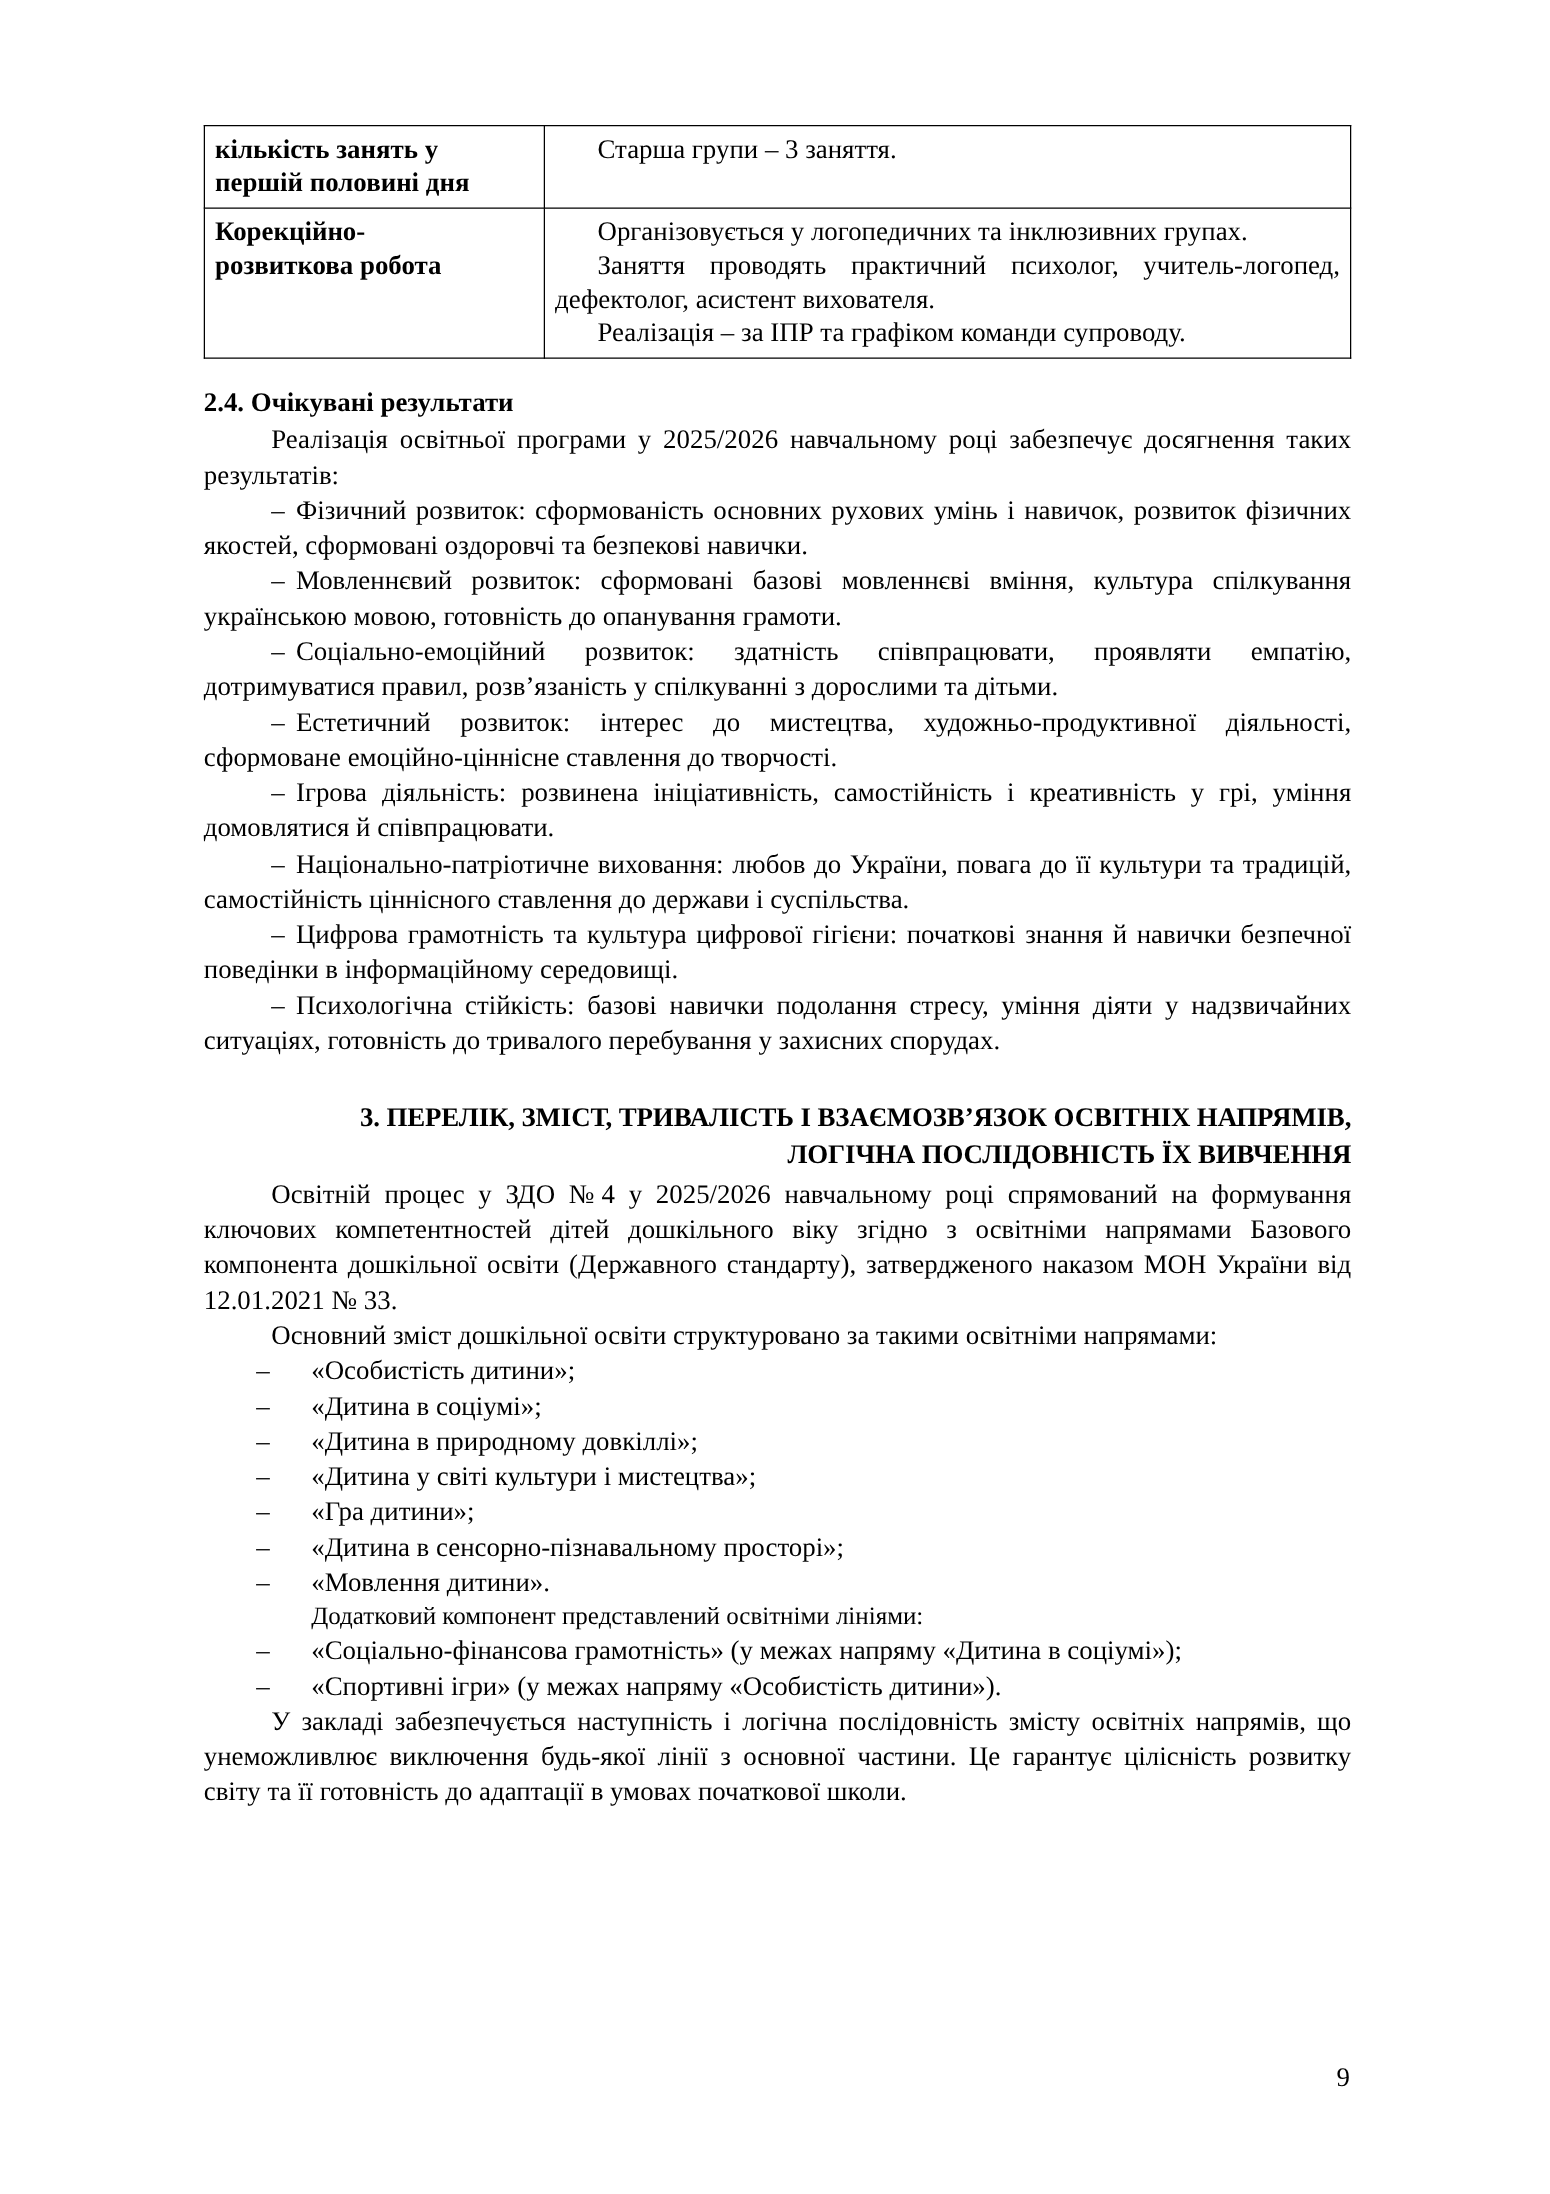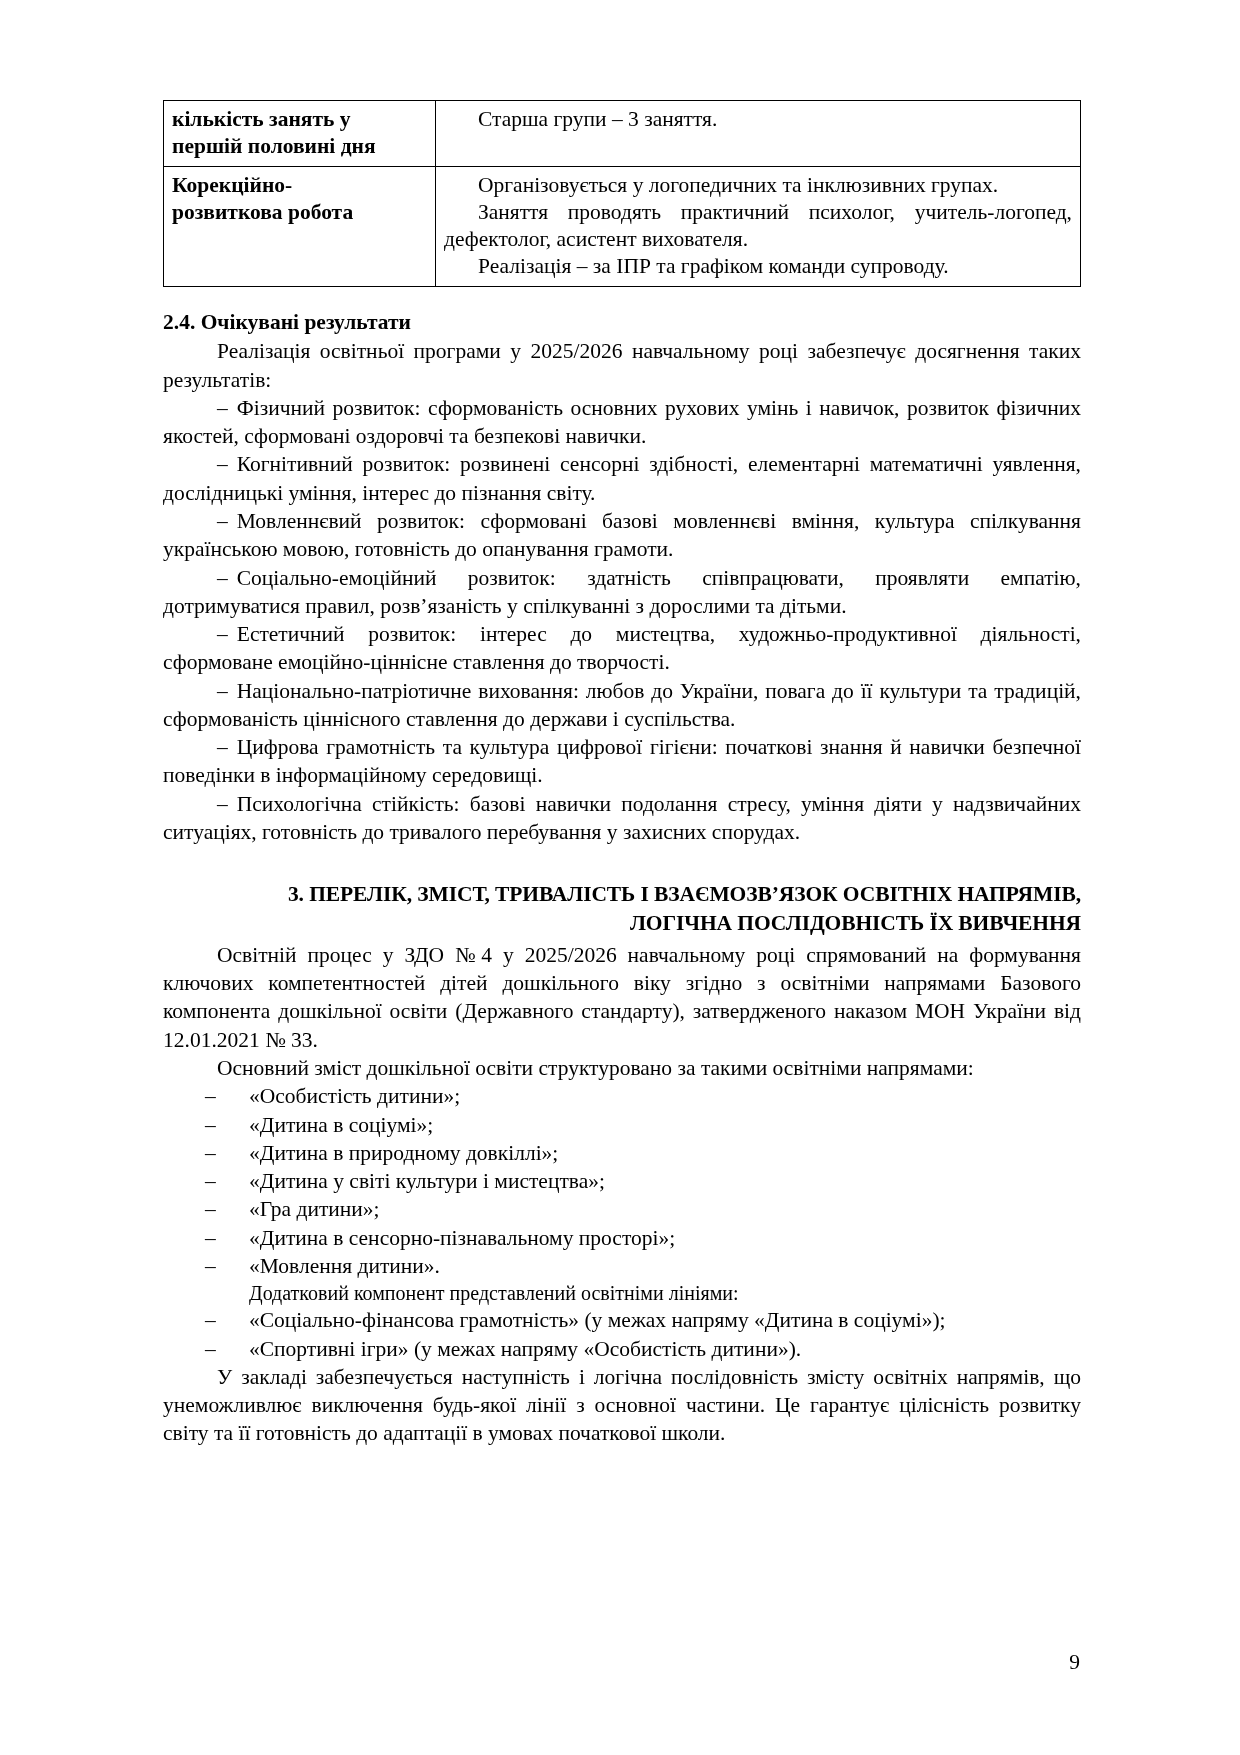--- a/index.html
+++ b/index.html
@@ -164,25 +164,25 @@
           </td>
         </tr>
       </tbody>
     </table>
 
     <h2 class="section-heading">2.4. Очікувані результати</h2>
 
     <p class="body-par">Реалізація освітньої програми у 2025/2026 навчальному році забезпечує досягнення таких результатів:</p>
 
     <p class="dash-par"><span class="dash">–</span><span>Фізичний розвиток: сформованість основних рухових умінь і навичок, розвиток фізичних якостей, сформовані оздоровчі та безпекові навички.</span></p>
-    <p class="dash-par"><span class="dash">–</span><span>Когнітивний розвиток: розвинені сенсорні здібності, елементарні математичні уявлення, дослідницькі уміння, інтерес до пізнання світу.</span></p>
     <p class="dash-par"><span class="dash">–</span><span>Мовленнєвий розвиток: сформовані базові мовленнєві вміння, культура спілкування українською мовою, готовність до опанування грамоти.</span></p>
     <p class="dash-par"><span class="dash">–</span><span>Соціально-емоційний розвиток: здатність співпрацювати, проявляти емпатію, дотримуватися правил, розв’язаність у спілкуванні з дорослими та дітьми.</span></p>
     <p class="dash-par"><span class="dash">–</span><span>Естетичний розвиток: інтерес до мистецтва, художньо-продуктивної діяльності, сформоване емоційно-ціннісне ставлення до творчості.</span></p>
-    <p class="dash-par"><span class="dash">–</span><span>Національно-патріотичне виховання: любов до України, повага до її культури та традицій, сформованість ціннісного ставлення до держави і суспільства.</span></p>
+    <p class="dash-par"><span class="dash">–</span><span>Ігрова діяльність: розвинена ініціативність, самостійність і креативність у грі, уміння домовлятися й співпрацювати.</span></p>
+    <p class="dash-par"><span class="dash">–</span><span>Національно-патріотичне виховання: любов до України, повага до її культури та традицій, самостійність ціннісного ставлення до держави і суспільства.</span></p>
     <p class="dash-par"><span class="dash">–</span><span>Цифрова грамотність та культура цифрової гігієни: початкові знання й навички безпечної поведінки в інформаційному середовищі.</span></p>
     <p class="dash-par"><span class="dash">–</span><span>Психологічна стійкість: базові навички подолання стресу, уміння діяти у надзвичайних ситуаціях, готовність до тривалого перебування у захисних спорудах.</span></p>
 
     <h2 class="big-heading">
       <span class="hl">3. ПЕРЕЛІК, ЗМІСТ, ТРИВАЛІСТЬ І ВЗАЄМОЗВ’ЯЗОК ОСВІТНІХ НАПРЯМІВ,</span>
       <span class="hl">ЛОГІЧНА ПОСЛІДОВНІСТЬ ЇХ ВИВЧЕННЯ</span>
     </h2>
 
     <p class="body-par">Освітній процес у ЗДО №4 у 2025/2026 навчальному році спрямований на формування ключових компетентностей дітей дошкільного віку згідно з освітніми напрямами Базового компонента дошкільної освіти (Державного стандарту), затвердженого наказом МОН України від 12.01.2021 № 33.</p>
     <p class="body-par">Основний зміст дошкільної освіти структуровано за такими освітніми напрямами:</p>

